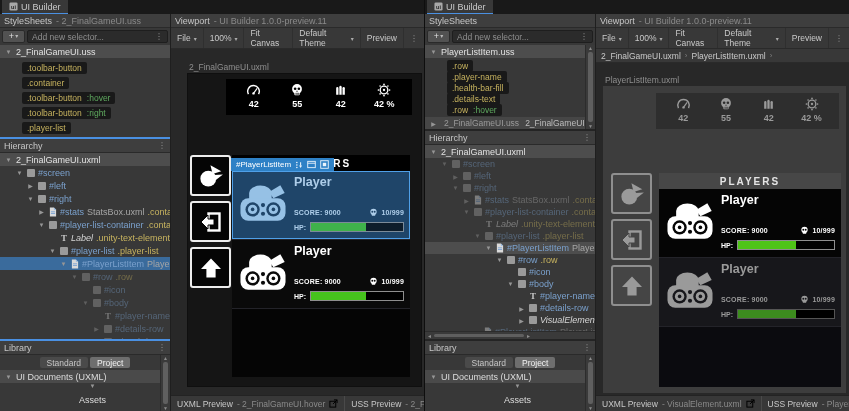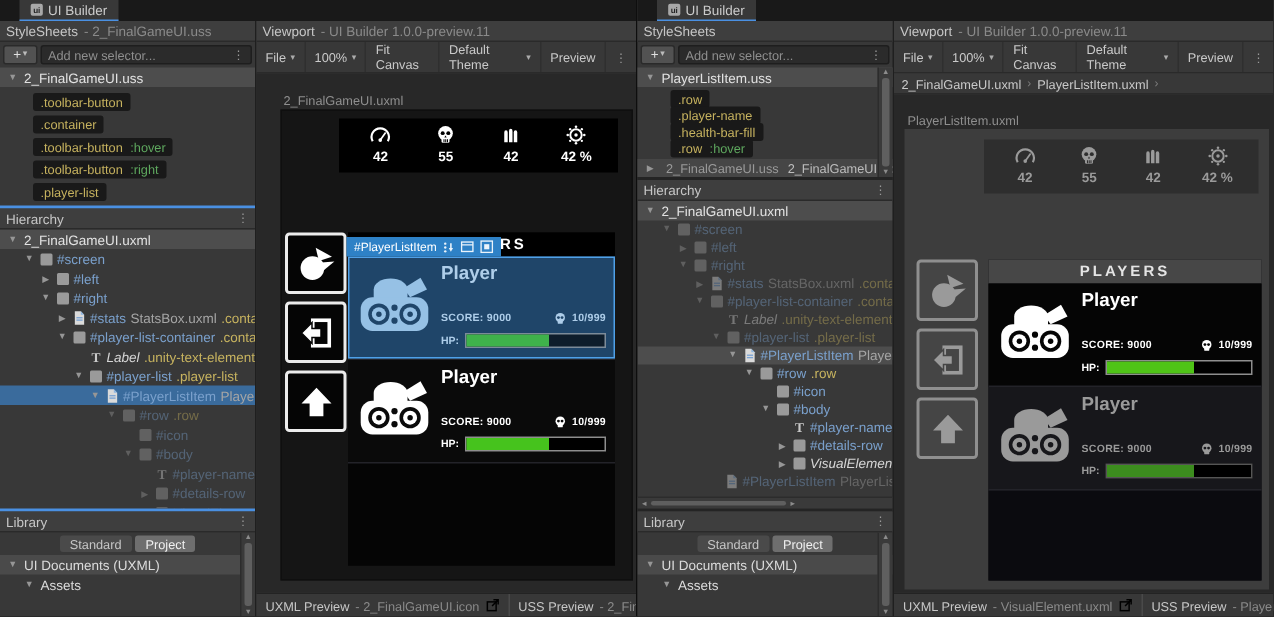--- a/index.html
+++ b/index.html
@@ -2,21 +2,21 @@
 <html><head>
 <meta charset="utf-8">
 <style>
   html,body{margin:0;padding:0;background:#222;}
   #stage{position:relative;width:849px;height:411px;overflow:hidden;background:#282828;
          font-family:"Liberation Sans",sans-serif;-webkit-font-smoothing:antialiased;}
   .window{position:absolute;top:0;height:411px;display:flex;flex-direction:column;background:#383838;}
   #win0{left:0;width:424px;border-right:1px solid #0e0e0e;}
   #win1{left:425px;width:424px;}
   
-  .tabstrip{flex:0 0 14px;background:#191919;display:flex;align-items:flex-end;padding-left:11px;}
+  .tabstrip{flex:0 0 14px;background:#191919;display:flex;align-items:flex-end;}
   .tab{height:13px;margin-left:2px;background:#383838;display:flex;align-items:center;gap:3px;
        padding:0 7px;font-size:9px;color:#cbcbcb;border-bottom:1px solid #4a90e2;}
   .main{flex:1;display:flex;min-height:0;}
   
   .dock{flex:0 0 170px;width:170px;display:flex;flex-direction:column;border-right:1px solid #1f1f1f;min-height:0;}
   .panel-hd{flex:0 0 13px;background:#3e3e3e;border-bottom:1px solid #2a2a2a;display:flex;align-items:center;
             gap:4px;padding:0 4px;font-size:9px;color:#c6c6c6;white-space:nowrap;overflow:hidden;}
   .hd-dim{color:#8a8a8a;}
   .kebab{margin-left:auto;color:#9a9a9a;font-size:8px;}
   .addrow{flex:0 0 15px;display:flex;align-items:center;gap:2px;padding:1px 2px;}
@@ -62,21 +62,21 @@
            display:flex;align-items:center;font-size:5px;color:#8c8c8c;padding:0 2px;gap:2px;}
   .hscroll .thumb{height:3px;background:#5f5f5f;border-radius:2px;width:90px;}
   
   .lib-wrap{flex:0 0 56px;position:relative;display:flex;flex-direction:column;overflow:hidden;}
   .lib-tabs{flex:0 0 15px;display:flex;align-items:center;justify-content:center;gap:2px;}
   .lib-tab{height:11px;padding:0 7px;font-size:8.5px;color:#c6c6c6;background:#4a4a4a;border-radius:2px;
            display:flex;align-items:center;}
   .lib-tab.active{background:#6e6e6e;color:#f1f1f1;}
   .librow{height:13px;display:flex;align-items:center;gap:3px;font-size:9px;color:#dcdcdc;padding-left:4px;}
   .librow.strip{background:#4a4a4a;}
-  .librow.indent{padding-left:15px;}
+  .librow.indent{padding-left:15px;flex-direction:column;}
   
   .vp{flex:1;display:flex;flex-direction:column;min-width:0;position:relative;}
   .vp-tools{flex:0 0 14px;background:#383838;border-bottom:1px solid #2a2a2a;display:flex;align-items:center;
             font-size:8.5px;color:#cacaca;}
   .tool{display:flex;align-items:center;gap:3px;padding:0 6px;height:100%;border-right:1px solid #2f2f2f;}
   .tool .caret{font-size:6px;color:#ababab;}
   .tool.nob{border-right:none;}
   .sp{flex:1;}
   .crumbs{flex:0 0 13px;background:#383838;border-bottom:1px solid #2a2a2a;display:flex;align-items:center;
           padding-left:5px;font-size:8.5px;color:#c9c9c9;gap:4px;}
@@ -550,21 +550,21 @@
                     </div>
                   </div>
                   <div class="pfill"></div>
                 </div>
               </div>
             </div>
           </div>
           <div class="statusbar">
             <div class="stseg">
               <span class="stlabel">UXML Preview</span>
-              <span class="stfile">-  2_FinalGameUI.icon</span>
+              <span class="stfile">-  2_FinalGameUI.hover</span>
               <span class="icn">
                 <svg viewBox="0 0 10 10" width="9" height="9">
                   <rect x="1" y="2.5" width="6.5" height="6.5" fill="none" stroke="currentColor" stroke-width="1.1"></rect>
                   <path d="M5.5 1 H9 V4.5 M9 1 L4.5 5.5" fill="none" stroke="currentColor" stroke-width="1.1"></path>
                 </svg>
               </span>
             </div>
             <div class="stseg">
               <span class="stlabel">USS Preview</span>
               <span class="stfile">-  2_FinalGameUI.uss</span>
@@ -616,20 +616,25 @@
                   <span>.player-name</span>
                 </span>
               </div>
               <div class="chiprow">
                 <span class="chip">
                   <span>.health-bar-fill</span>
                 </span>
               </div>
               <div class="chiprow">
                 <span class="chip">
+                  <span>.details-text</span>
+                </span>
+              </div>
+              <div class="chiprow">
+                <span class="chip">
                   <span>.row</span>
                   <span class="pseudo">:hover</span>
                 </span>
               </div>
             </div>
             <div class="uss-footer">
               <span class="arrow">▶</span>
               <span>2_FinalGameUI.uss</span>
               <span class="f2">2_FinalGameUI.uxml</span>
             </div>

